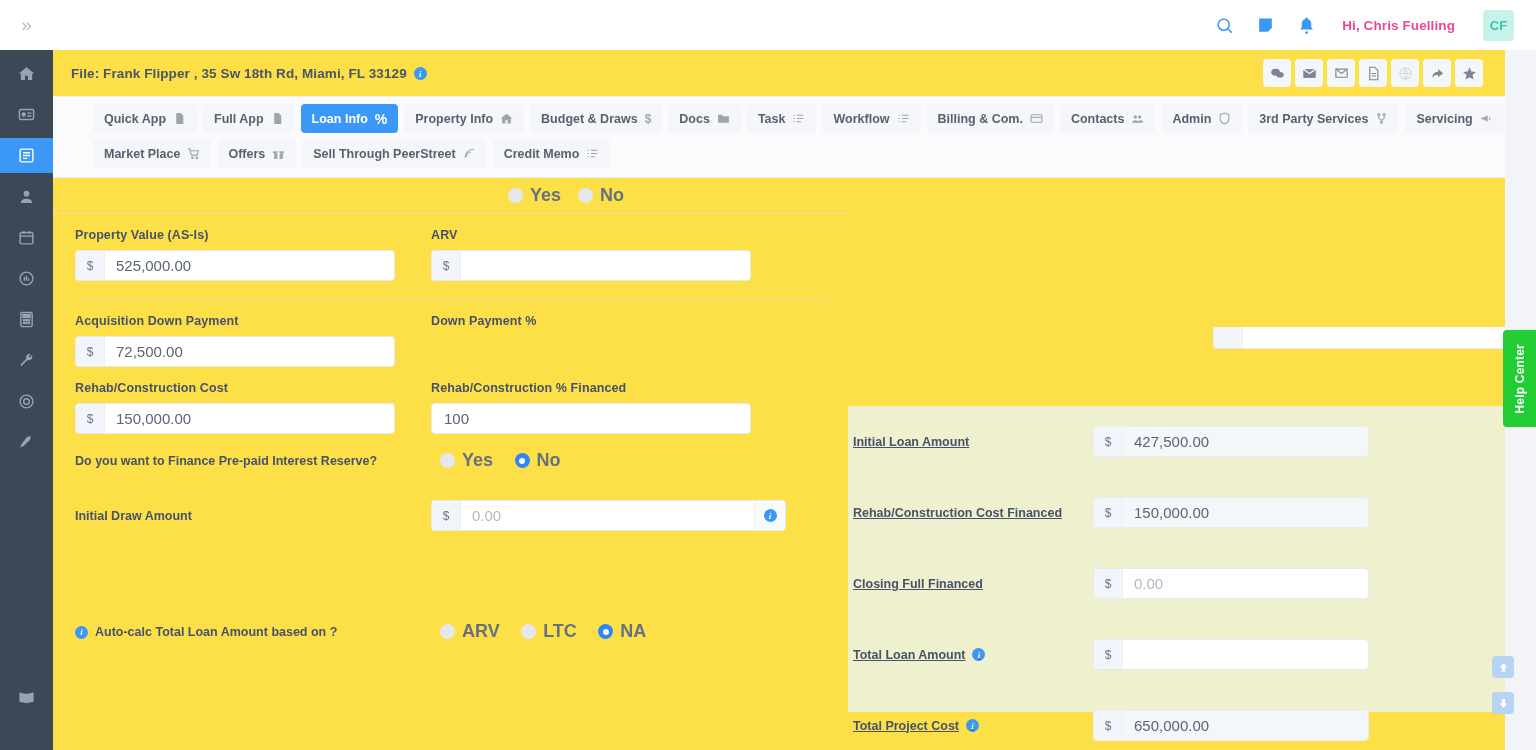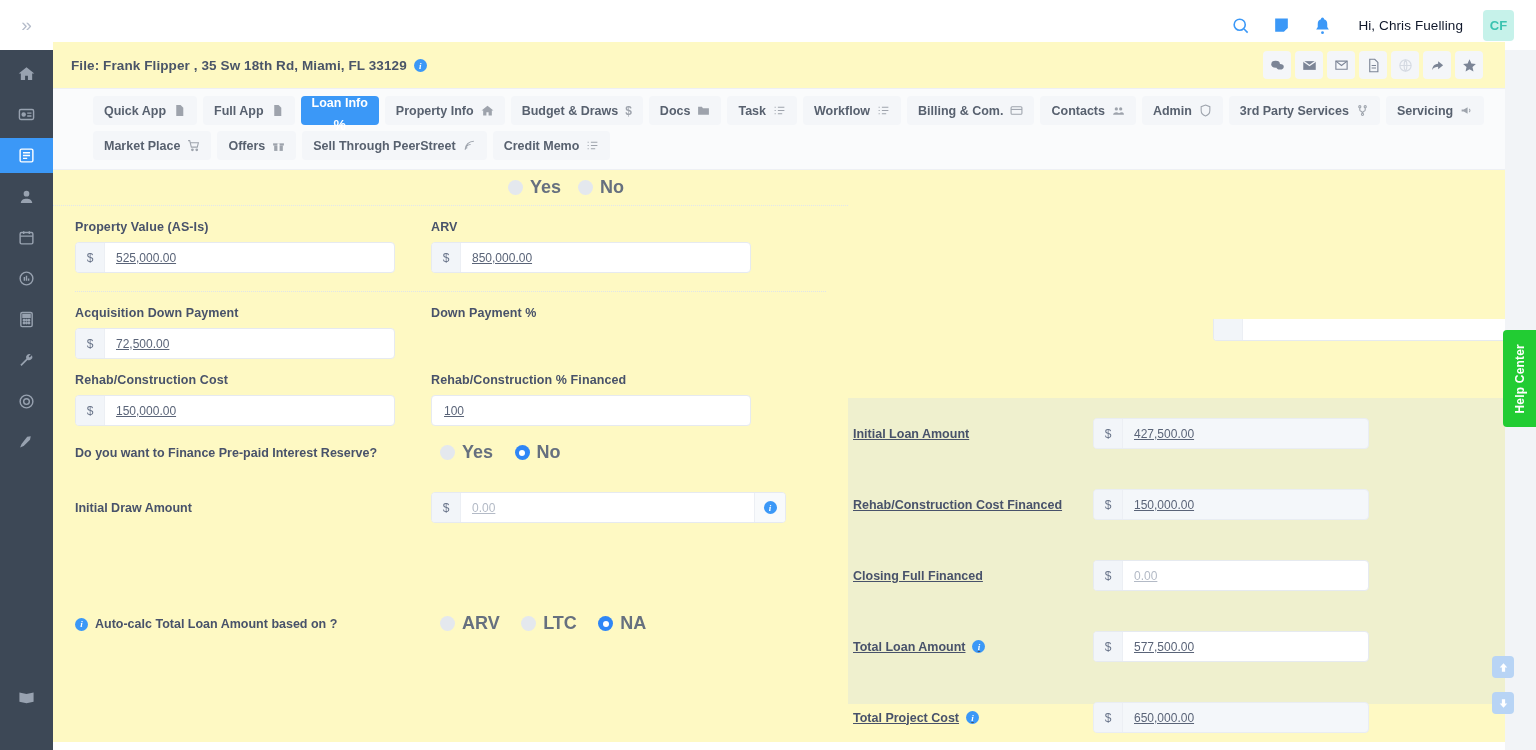--- a/index.html
+++ b/index.html
@@ -31,33 +31,33 @@
     justify-content: flex-end; padding-right: 22px;
   }
   #collapse-arrow {
     position: absolute; left: 0; top: 0; width: 53px; height: 50px;
     display: flex; align-items: center; justify-content: center;
     color: #b6bdcb; font-size: 19px; background: #fff; z-index: 5;
   }
   .top-icon { margin-left: 22px; display: flex; align-items: center; }
   .top-icon svg { width: 19px; height: 19px; display: block; }
   #greeting {
-    margin-left: 26px; font-size: 13.5px; color: #0f172a; font-weight: 400;
+    margin-left: 26px; font-size: 13.5px; color: #ec4899; font-weight: 700;
     letter-spacing: .1px;
   }
   #avatar {
-    margin-left: 20px; width: 31px; height: 31px; border-radius: 4px;
+    margin-left: 28px; width: 31px; height: 31px; border-radius: 4px;
     background: #c6f2ea; color: #3ac3b0; font-size: 13px; font-weight: 700;
     display: flex; align-items: center; justify-content: center;
   }
 
   
   #content {
-    position: absolute; left: 53px; top: 42px; width: 1452px; height: 700px;
-    background: #fef9c3;
+    position: absolute; left: 53px; top: 50px; width: 1452px; height: 700px;
+    background: #fde047;
   }
   #page-head {
     height: 47px; border-bottom: 1px solid #eef0f4;
     display: flex; align-items: center; padding: 0 22px 0 18px;
   }
   #file-title {
     font-size: 13.5px; font-weight: 700; color: #4a5568; letter-spacing: .1px;
   }
   .info-dot {
     display: inline-flex; align-items: center; justify-content: center;
@@ -78,21 +78,21 @@
   #tabstrip {
     background: #fafbfc; padding: 7px 0 9px 40px; border-bottom: 1px solid #eef0f4;
   }
   #tabstrip .tabrow { display: flex; flex-wrap: wrap; gap: 6px; }
   .tab {
     display: inline-flex; align-items: center; gap: 7px;
     height: 29px; padding: 0 11px; border-radius: 4px;
     background: #f4f6f9; color: #58616f; font-size: 12.5px; font-weight: 600;
     white-space: nowrap;
   }
-  .tab.active { background: #3b98f7; color: #ffffff; flex-direction: column; }
+  .tab.active { background: #3b98f7; color: #ffffff; }
   .tab .t-ico { font-size: 12px; opacity: .55; display: flex; align-items: center; }
   .tab.active .t-ico { opacity: 1; font-weight: 700; font-size: 14px; }
   .tab .t-ico svg { width: 13px; height: 13px; display: block; }
 
   
   #body-scroll { position: relative; height: 596px; overflow: hidden; }
   #form-left { position: absolute; left: 0; top: 0; width: 795px; }
   .fl-pad { padding: 0 22px 0 22px; }
 
   .top-radio-row {
@@ -109,21 +109,21 @@
     display: flex; height: 31px; border: 1px solid #e6eaf0; border-radius: 4px;
     background: #ffffff; overflow: hidden;
   }
   .inputwrap .prefix {
     width: 29px; background: #f2f5f9; color: #69748a; font-size: 12px;
     display: flex; align-items: center; justify-content: center;
     border-right: 1px solid #eceff4;
   }
   .inputwrap .val {
     flex: 1; display: flex; align-items: center; padding-left: 11px;
-    font-size: 12px; color: #5a6478; text-decoration: underline;
+    font-size: 15px; color: #5a6478;
   }
   .inputwrap .val.ph { color: #b3bac6; }
   .inputwrap .sufx {
     width: 31px; display: flex; align-items: center; justify-content: center;
     border-left: 1px solid #eceff4; background: #f8fafc;
   }
   .inputwrap.plain .val { padding-left: 12px; }
   .inputwrap.grey { background: #f4f7fa; border-color: #e9edf3; }
   .inputwrap.grey .val { color: #5a6478; }
 
@@ -542,21 +542,20 @@
             <div class="flabel">Property Value (AS-Is)</div>
             <div class="inputwrap">
               <div class="prefix">$</div>
               <div class="val">525,000.00</div>
             </div>
           </div>
           <div class="fgroup">
             <div class="flabel">ARV</div>
             <div class="inputwrap">
               <div class="prefix">$</div>
-              <div class="val">850,000.00</div>
             </div>
           </div>
         </div>
 
         <div class="dotted-sep"></div>
 
         <div class="row2">
           <div class="fgroup">
             <div class="flabel">Acquisition Down Payment</div>
             <div class="inputwrap">
@@ -670,21 +669,20 @@
           </div>
         </div>
         <div class="rrow">
           <div class="rlabel2">
             <span>Total Loan Amount</span>
             <span class="info-dot">i</span>
           </div>
           <div class="rinput">
             <div class="inputwrap">
               <div class="prefix">$</div>
-              <div class="val">577,500.00</div>
             </div>
           </div>
         </div>
         <div class="rrow">
           <div class="rlabel2">
             <span>Total Project Cost</span>
             <span class="info-dot">i</span>
           </div>
           <div class="rinput">
             <div class="inputwrap grey">

